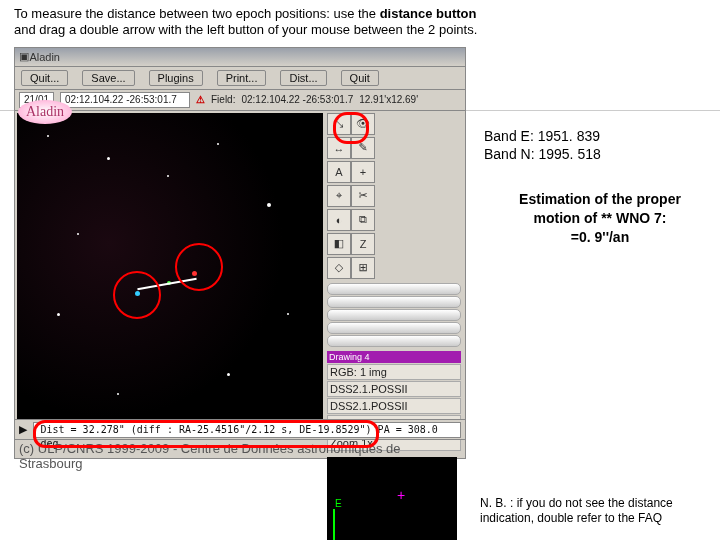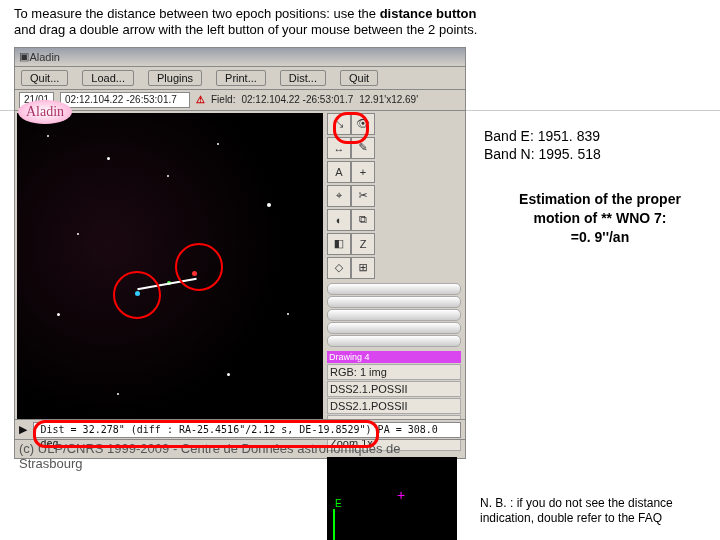--- a/index.html
+++ b/index.html
@@ -140,21 +140,21 @@
   .stack .layer{
     height:10px;background:linear-gradient(#fff,#ccc);
     border:1px solid #aaa;border-radius:5px;
   }
   .panrow{
     font-size:11px;color:#222;
     background:#e8e4dc;border:1px solid #aaa;
     padding:1px 2px;margin-top:1px;
   }
   .redhead{
-    background:#d946ef;color:#fff;font-size:9px;
+    background:#a21caf;color:#fff;font-size:9px;
     padding:1px 2px;margin-top:2px;
   }
   .thumb{
     margin-top:6px;
     width:130px;height:110px;
     background:#000;
     position:relative;
   }
   .thumb .corner{
     position:absolute;left:6px;bottom:6px;
@@ -243,21 +243,21 @@
 <div class="content">
 
   <div class="app">
     <div class="titlebar">
       <span>▣ </span>
       <span>Aladin</span>
     </div>
 
     <div class="toolbar">
       <span class="tbtn">Quit...</span>
-      <span class="tbtn">Load...</span>
+      <span class="tbtn">Save...</span>
       <span class="tbtn">Plugins</span>
       <span class="tbtn">Print...</span>
       <span class="tbtn">Dist...</span>
       <span class="tbtn">Quit</span>
     </div>
 
     <div class="infobar">
       <span class="box">21/01</span>
       <span class="box" style="width:120px">02:12.104.22 -26:53:01.7</span>
       <span class="warn">⚠</span>

